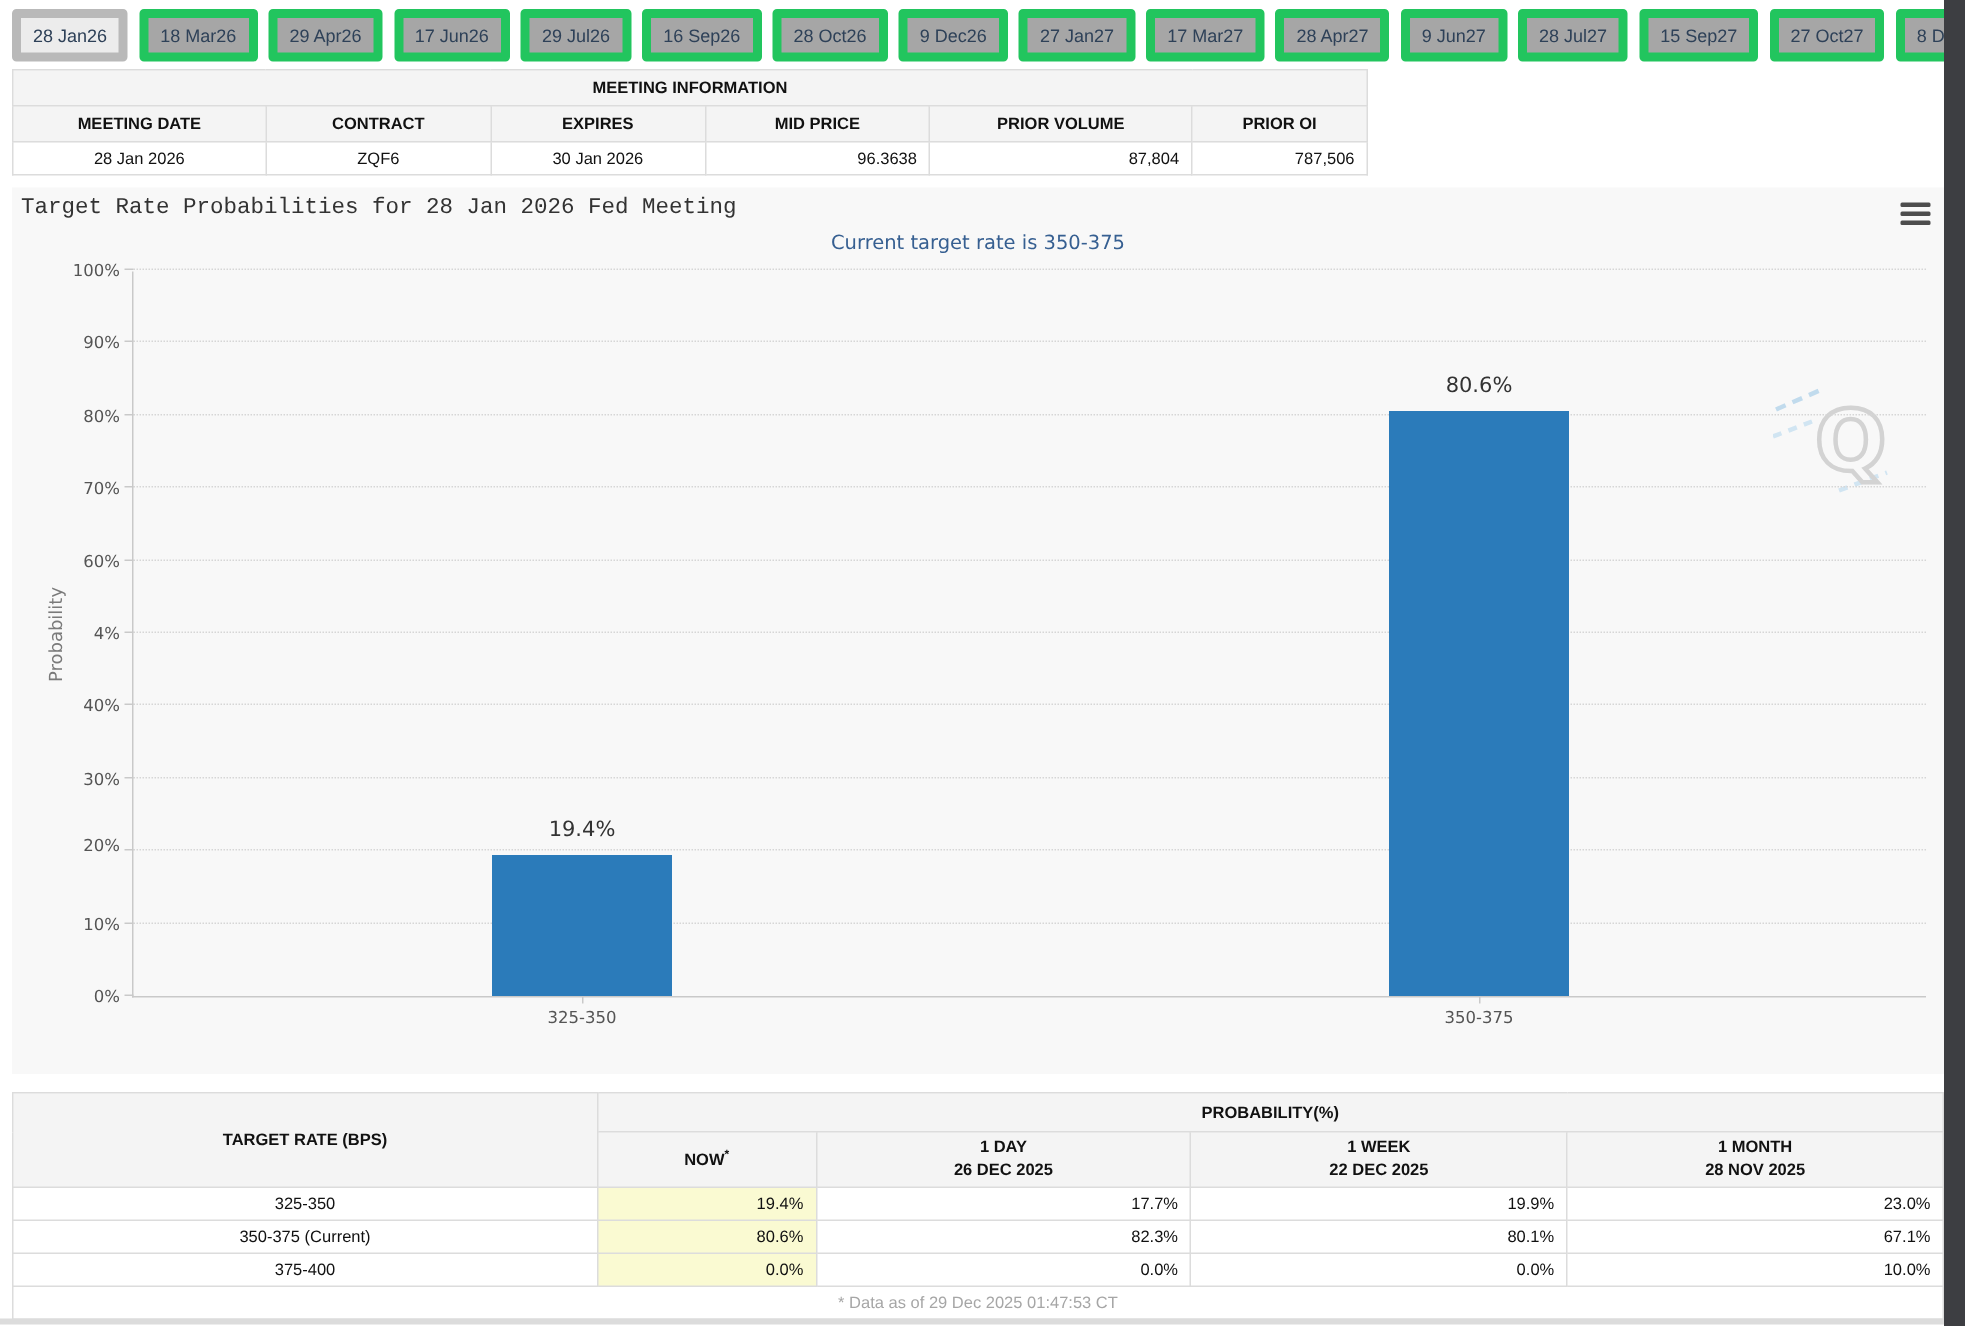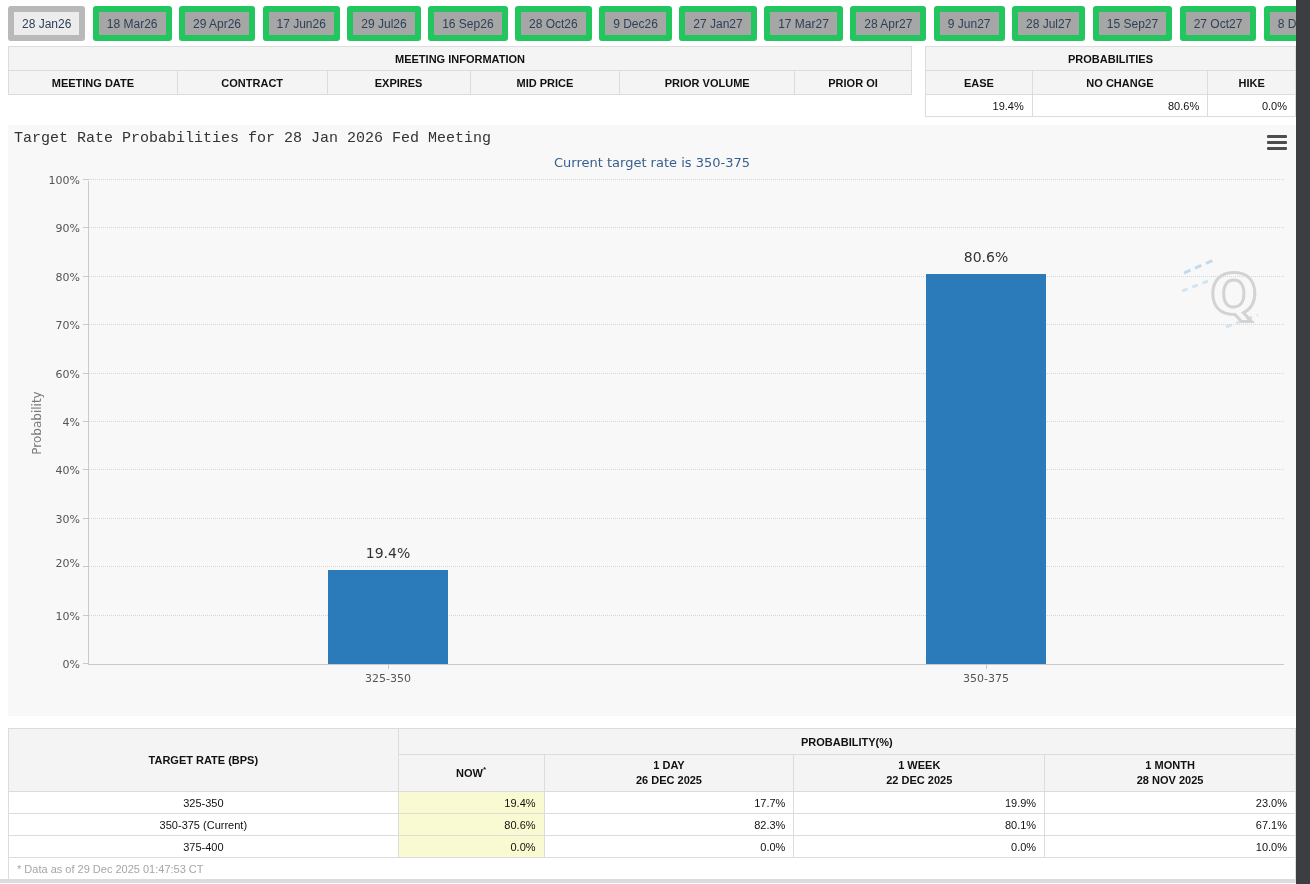--- a/index.html
+++ b/index.html
@@ -47,21 +47,21 @@
                   font-size:13px; color:#666; }
   #watermark { position:absolute; right:16px; top:66px; width:86px; height:86px; opacity:.9; }
 
   
   #history-table { position:absolute; left:8px; top:728px; width:1288px; }
   #history-table th { background:#f4f4f4; font-weight:bold; text-align:center; font-size:11px; }
   #history-table .grp { height:26px; }
   #history-table .sub { height:37px; line-height:1.35; }
   #history-table td.now { background:#fafad2; }
   #history-table td { height:22px; }
-  #history-table .footnote { text-align:left; color:#a6a6a6; font-size:11px; height:22px; }
+  #history-table .footnote { text-align:center; color:#a6a6a6; font-size:11px; height:22px; }
   sup { font-size:8px; }
 
   #bottom-strip { position:absolute; left:0; top:879px; width:1296px; height:4px; background:#dcdcdc; }
   #scrollbar { position:absolute; right:0; top:0; width:14px; height:884px; background:#3d3e42; cursor:pointer; }
 </style>
 </head>
 <body>
 
 <div id="app">
 
@@ -98,45 +98,31 @@
           <th class="tbl-title" colspan="6">MEETING INFORMATION</th>
         </tr>
     <tr>
       <th class="col-h">MEETING DATE</th>
       <th class="col-h">CONTRACT</th>
       <th class="col-h">EXPIRES</th>
       <th class="col-h">MID PRICE</th>
       <th class="col-h">PRIOR VOLUME</th>
       <th class="col-h">PRIOR OI</th>
     </tr>
+    <tr>
+      <td class="c">28 Jan 2026</td>
+      <td class="c">ZQF6</td>
+      <td class="c">30 Jan 2026</td>
+      <td class="r">96.3638</td>
+      <td class="r">87,804</td>
+      <td class="r">787,506</td>
+    </tr>
   </tbody>
     </table>
 
-  <table id="prob-table">
-    <colgroup>
-        <col style="width:107px">
-        <col style="width:176px">
-        <col style="width:88px">
-      </colgroup>
-    <tbody>
-        <tr>
-          <th class="tbl-title" colspan="3">PROBABILITIES</th>
-        </tr>
-    <tr>
-      <th class="col-h">EASE</th>
-      <th class="col-h">NO CHANGE</th>
-      <th class="col-h">HIKE</th>
-    </tr>
-    <tr>
-      <td class="r">19.4%</td>
-      <td class="r">80.6%</td>
-      <td class="r">0.0%</td>
-    </tr>
-  </tbody>
-    </table>
 
   <div id="chart">
     <div id="chart-title">Target Rate Probabilities for 28 Jan 2026 Fed Meeting</div>
     <div id="chart-menu">
         <div></div>
         <div></div>
         <div></div>
       </div>
     <div id="chart-subtitle">Current target rate is 350-375</div>
     <div id="plot">

